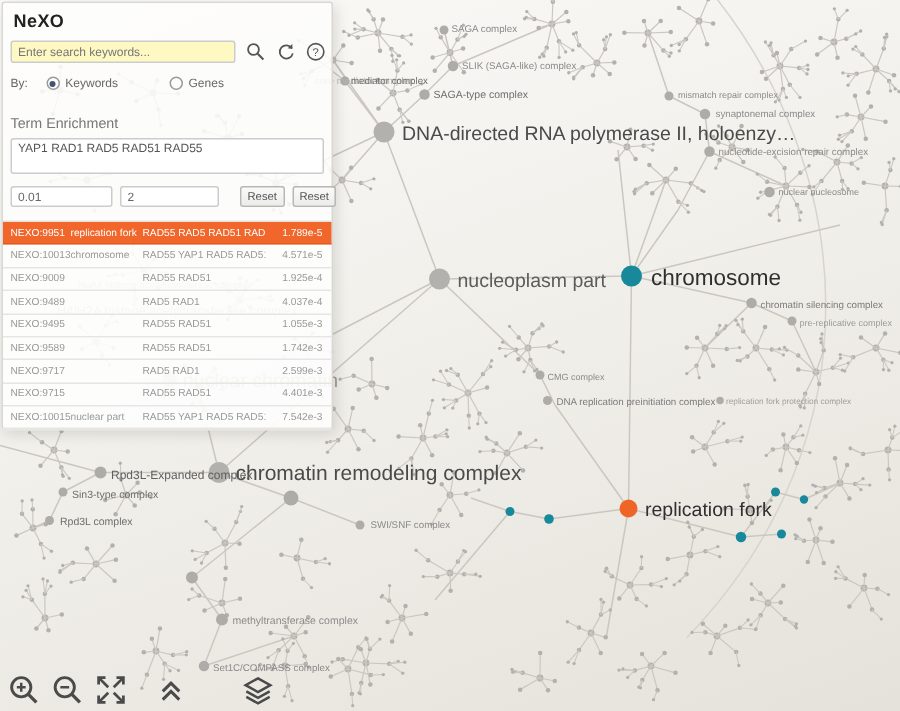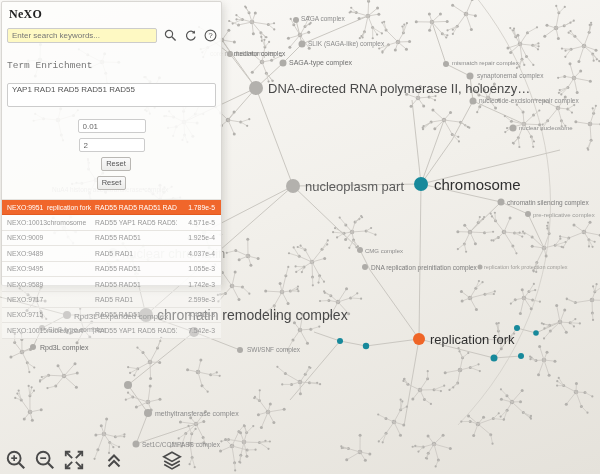--- a/index.html
+++ b/index.html
@@ -8,38 +8,38 @@
        background:linear-gradient(160deg,#fbfaf8 0%,#f2f0eb 45%,#e5e2db 100%);}
   #stage{position:absolute;inset:0;}
   svg#graph{position:absolute;left:0;top:0;}
 
   
   .panel{position:absolute;left:1px;top:1px;width:221px;height:285px;
          box-sizing:border-box;background:rgba(253,253,252,0.87);
          border:1px solid #d9d7d3;border-radius:2px;
          box-shadow:2px 3px 9px rgba(80,75,65,0.18);
          padding:4px 0 0 0;font-size:8px;color:#555;}
-  .panel-title{font-size:12px;font-weight:bold;color:#222;margin:1px 0 6px 7px;letter-spacing:.3px;font-family:Liberation Serif, serif;}
+  .panel-title{font-size:12px;font-weight:bold;color:#222;margin:1px 0 6px 7px;letter-spacing:.3px;}
   .search-row{display:flex;align-items:center;margin:0 5px;gap:7px;}
   .search-row input{flex:0 0 140px;height:13px;border:1px solid #ccc;border-radius:2px;
         font-size:8px;color:#888;padding:0 4px;background:#fef9c3;outline:none;
         font-family:"Liberation Sans",sans-serif;}
   .icon-btn{width:13px;height:13px;flex:0 0 auto;cursor:pointer;}
   .radio-row{display:flex;align-items:center;margin:9px 5px 0 5px;color:#666;font-size:8px;}
   .radio-row .by{margin-right:12px;}
   .radio{width:7px;height:7px;border:1px solid #9a9a9a;border-radius:50%;
          display:inline-block;background:#fdfdfd;margin-right:4px;position:relative;vertical-align:-1px;}
   .radio.on::after{content:"";position:absolute;left:1.5px;top:1.5px;width:4px;height:4px;
          border-radius:50%;background:#42536e;}
   .radio-item{margin-right:34px;display:flex;align-items:center;}
-  .te-heading{margin:17px 5px 4px 5px;font-size:9.5px;color:#777;font-family:Liberation Mono, monospace;}
-  .te-textarea{display:block;margin:12px 5px;width:209px;height:24px;box-sizing:border-box;
+  .te-heading{margin:17px 5px 4px 5px;font-size:9.5px;color:#777;}
+  .te-textarea{display:block;margin:0 5px;width:209px;height:24px;box-sizing:border-box;
          border:1px solid #ccc;border-radius:2px;resize:none;font-size:8px;color:#555;
          padding:1px 4px;background:#fff;outline:none;font-family:"Liberation Sans",sans-serif;}
-  .param-row{display:flex;align-items:center;margin:8px 5px 0 5px;gap:5px;flex-direction:column;}
+  .param-row{display:flex;align-items:flex-end;margin:8px 5px 0 5px;gap:5px;}
   .param-row input{height:12px;border:1px solid #ccc;border-radius:2px;font-size:8px;color:#666;
          padding:0 4px;background:#fff;outline:none;font-family:"Liberation Sans",sans-serif;}
   .in-pvalue{width:58px;}
   .in-mingenes{width:56px;}
   .btn{height:14px;line-height:12px;font-size:7.5px;color:#555;background:linear-gradient(#fafafa,#ececea);
        border:1px solid #b9b7b3;border-radius:2px;padding:0 4px;cursor:pointer;
        font-family:Liberation Sans, sans-serif;}
   .btn.reset{margin-left:9px;}
   
   .rtable{margin-top:9px;border-top:1px solid #e4e2de;}
@@ -1784,20 +1784,31 @@
       <svg class="icon-btn" viewBox="0 0 13 13">
         <path d="M10.6,4.2 A4.4,4.4 0 1 0 11.2,7.6" fill="none" stroke="#555" stroke-width="1.2"></path>
         <path d="M10.9,1.4 L10.9,4.6 L7.8,4.2 Z" fill="#555"></path>
       </svg>
       <svg class="icon-btn" viewBox="0 0 13 13">
         <circle cx="6.5" cy="6.5" r="5.4" fill="none" stroke="#555" stroke-width="1.1"></circle>
         <text x="6.5" y="9.2" font-size="7.5" fill="#555" text-anchor="middle" font-family="Liberation Sans, sans-serif">?</text>
       </svg>
     </div>
 
+    <div class="radio-row">
+      <span class="by">By:</span>
+      <span class="radio-item">
+        <span class="radio on"></span>
+        <span>Keywords</span>
+      </span>
+      <span class="radio-item">
+        <span class="radio"></span>
+        <span>Genes</span>
+      </span>
+    </div>
 
     <div class="te-heading">Term Enrichment</div>
     <textarea class="te-textarea" style="">YAP1 RAD1 RAD5 RAD51 RAD55</textarea>
 
     <div class="param-row">
       <input class="in-pvalue" value="0.01" style="">
       <input class="in-mingenes" value="2" style="">
       <button class="btn reset">Reset</button>
       <button class="btn">Reset</button>
     </div>

